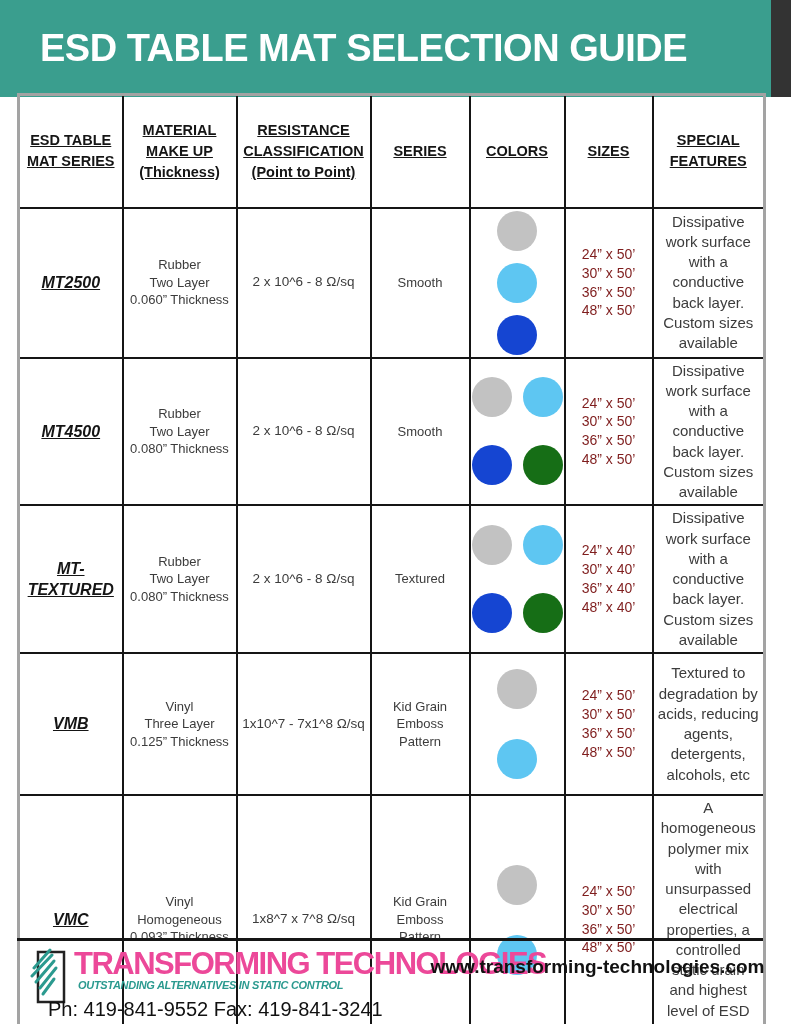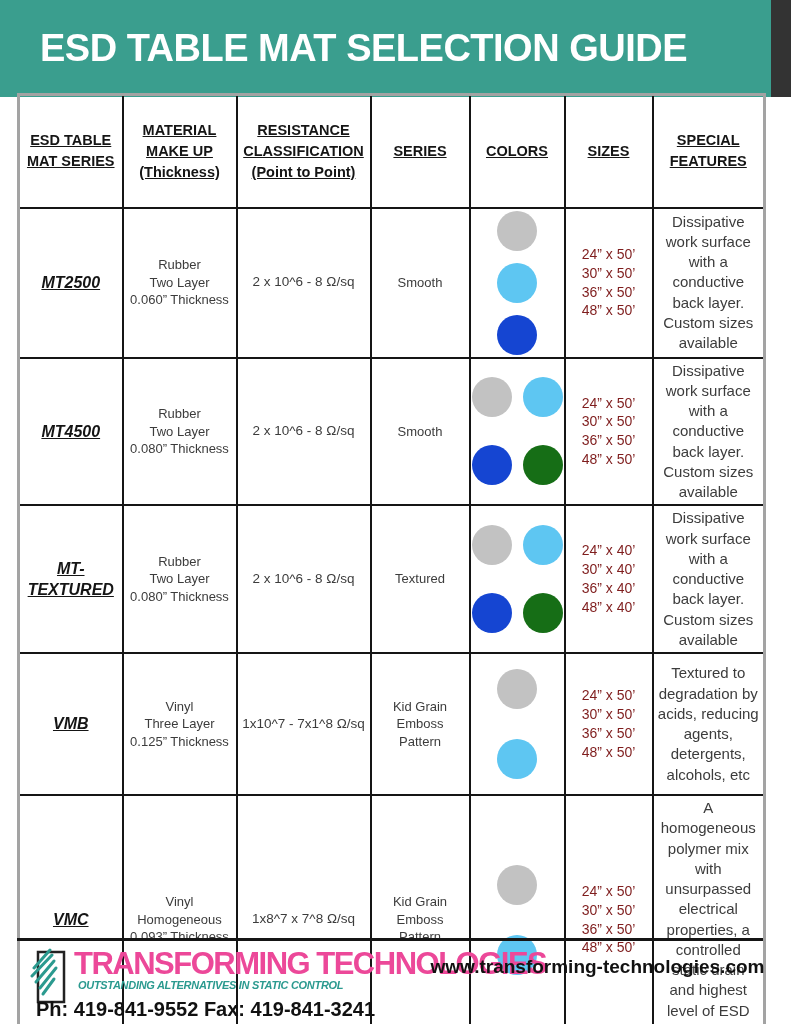--- a/index.html
+++ b/index.html
@@ -57,21 +57,21 @@
   .logo{position:absolute;left:0;top:2px;width:38px;height:58px;}
   .company{
     position:absolute;left:44px;top:0;font-size:31px;font-weight:800;
     letter-spacing:-1.5px;color:#ec4899;white-space:nowrap;
   }
   .tagline{
     position:absolute;left:48px;top:33px;font-size:11px;font-weight:700;
     font-style:italic;color:#2b9a8f;letter-spacing:-0.3px;white-space:nowrap;
   }
   .phone{
-    position:absolute;left:6px;top:52px;font-size:20px;font-weight:700;
+    position:absolute;left:18px;top:52px;font-size:20px;font-weight:400;
     color:#111;white-space:nowrap;
   }
   .footer-right{
     position:absolute;left:420px;top:6px;width:355px;text-align:center;
     font-size:19px;font-weight:700;color:#111;line-height:1.55;
   }
 </style>
 </head>
 <body>
 

